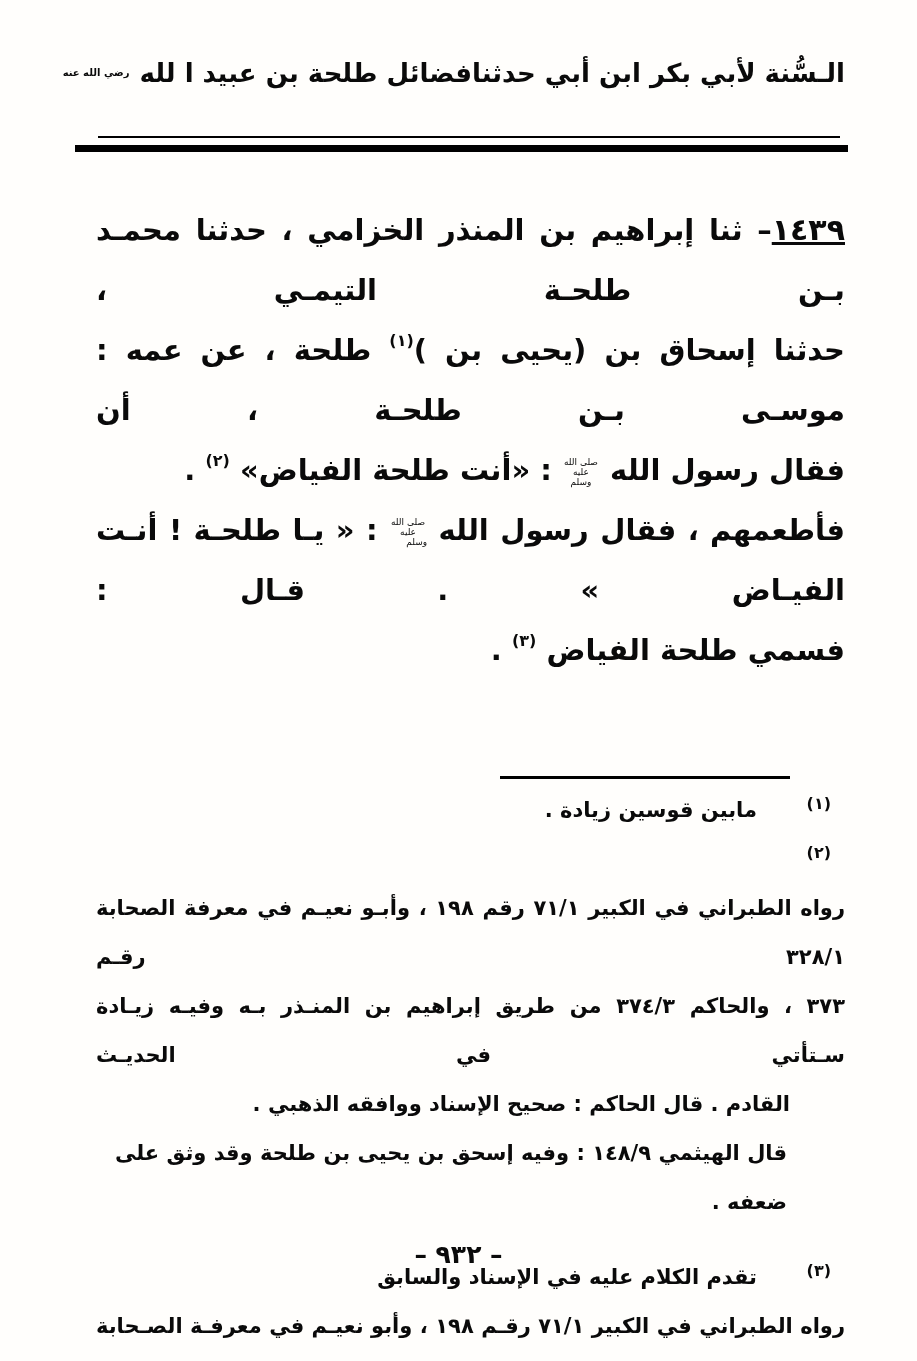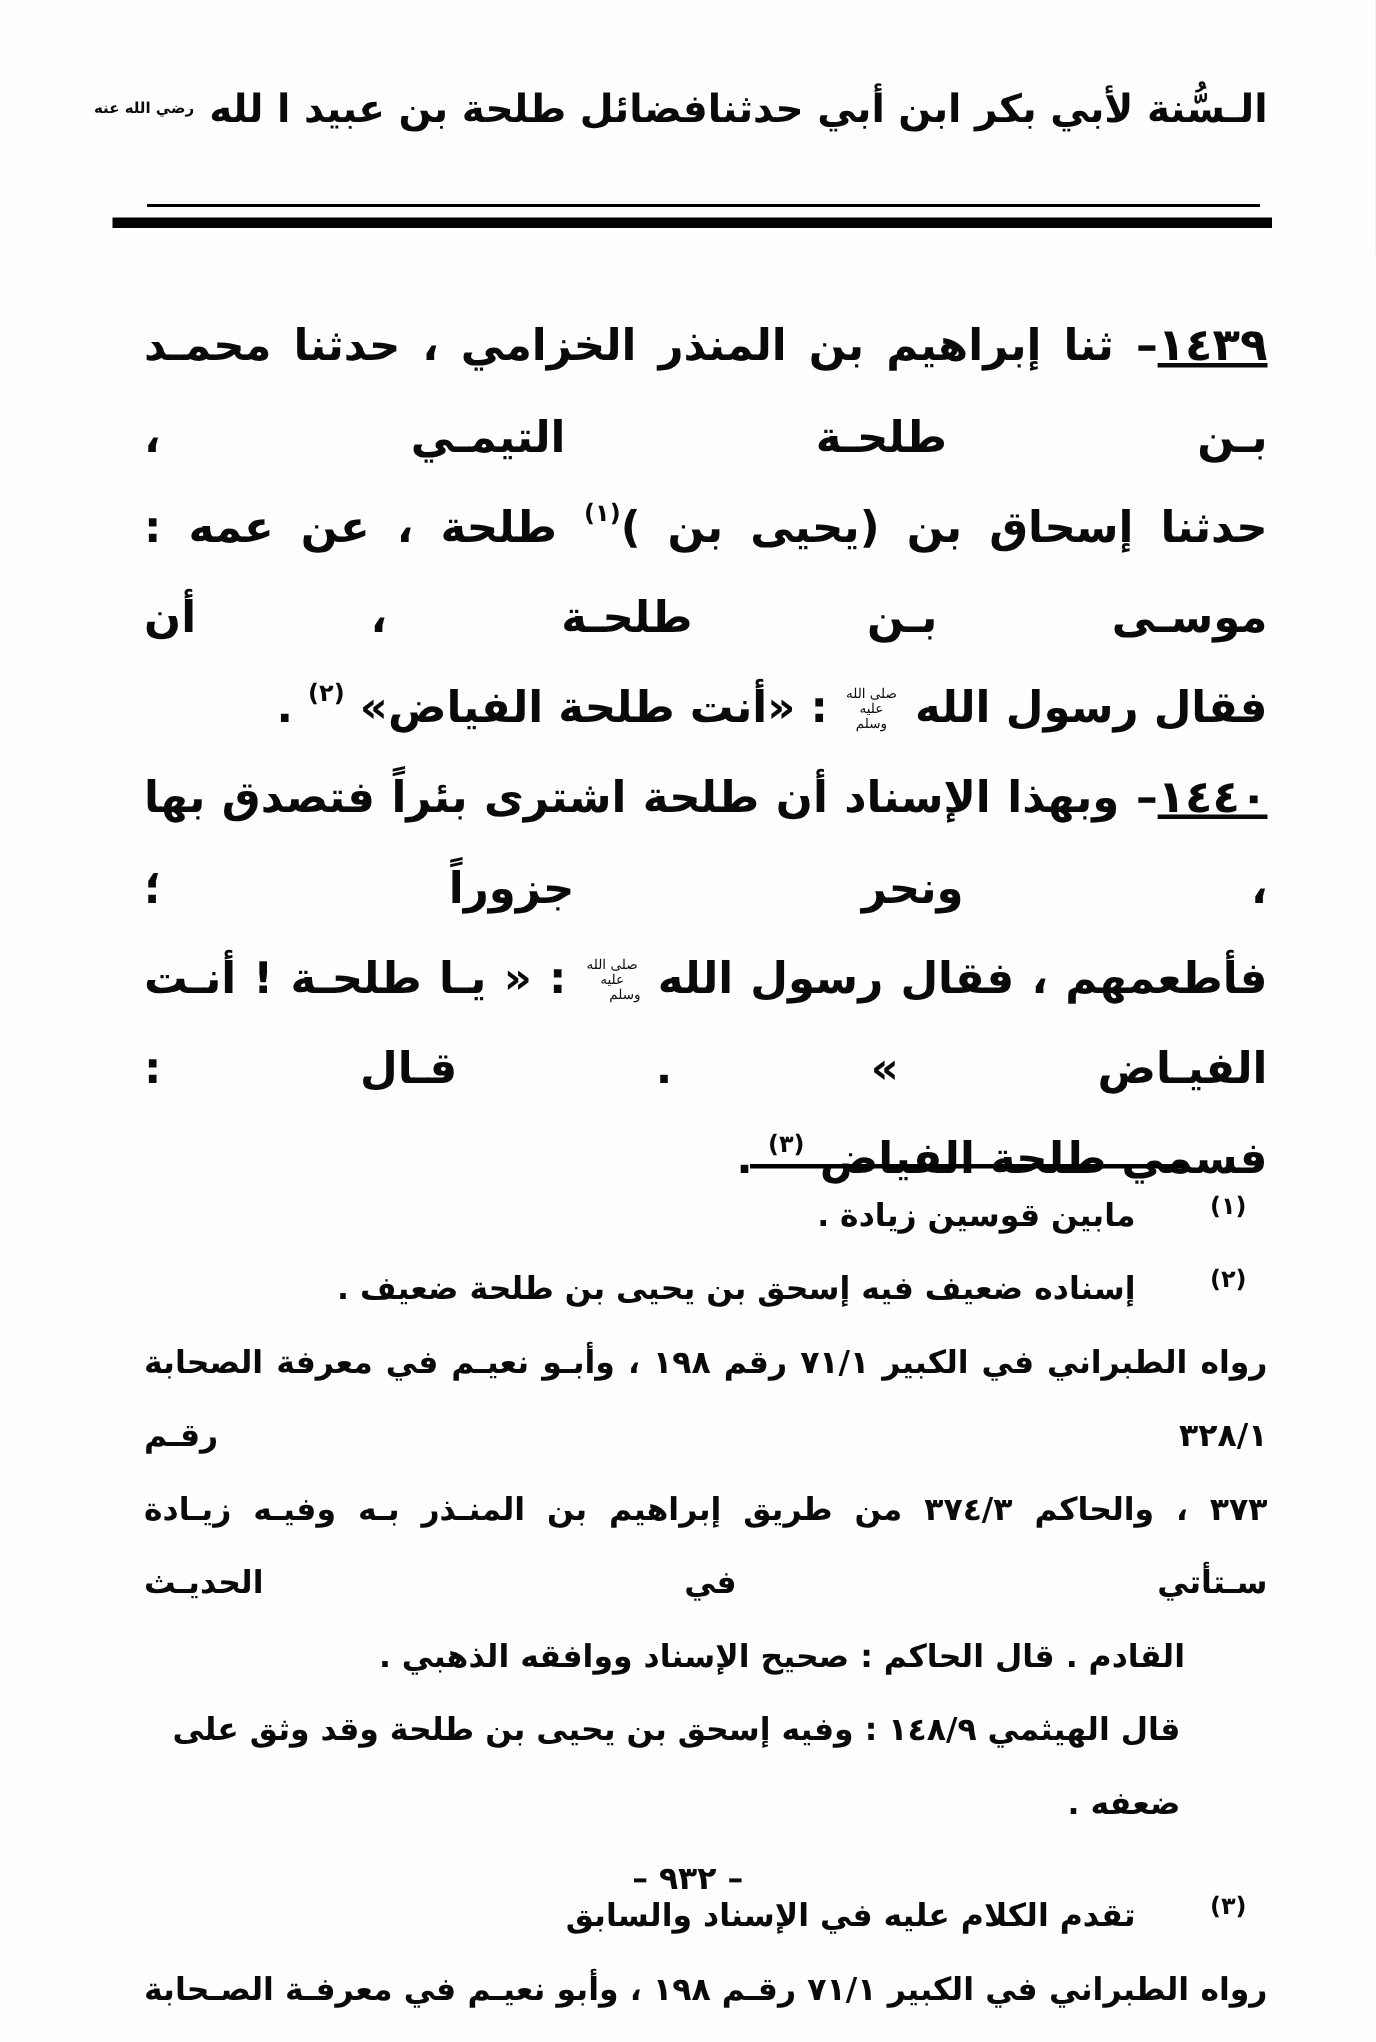--- a/index.html
+++ b/index.html
@@ -57,21 +57,21 @@
   }
   .fn-text{flex:1;text-align:right;}
   .fj{text-align:justify;text-align-last:justify;}
   .fr{text-align:right;}
   .fn3{margin-top:26px;}
   .pad55{padding-right:55px;}
   .pad58{padding-right:58px;}
   
   .pagenum{
     position:absolute;top:1240px;left:0;right:0;
-    text-align:center;font-size:21px;font-weight:bold;letter-spacing:5px;
+    text-align:center;font-size:25px;font-weight:bold;letter-spacing:5px;
   }
 </style>
 </head>
 <body>
 
 <div class="page">
 
   <div class="header">
     <span>الـسُّنة لأبي بكر ابن أبي حدثنا</span>
     <span class="chapter-group">
@@ -92,23 +92,20 @@
       <div class="jline">
         <span>حدثنا إسحاق بن (يحيى بن )</span><span class="sup">(١)</span><span> طلحة ، عن عمه : موسـى بـن طلحـة ، أن</span>
       </div>
       <div class="rline">
         <span>فقال رسول الله </span><span class="saw">صلى الله عليه وسلم</span><span> : «</span><span class="quote">أنت طلحة الفياض</span><span>»</span> <span class="sup">(٢)</span><span> .</span>
       </div>
     </div>
 
     <div>
       <div class="jline">
-        <span class="hadith-num">١٤٤٠</span><span>–</span><span> وبهذا الإسناد أن طلحة اشترى بئراً فتصدق بها ، ونحر جزوراً ؛</span>
-      </div>
-      <div class="jline">
         <span>فأطعمهم ، فقال رسول الله </span><span class="saw">صلى الله عليه وسلم</span><span> : « </span><span class="quote">يـا طلحـة ! أنـت الفيـاض</span><span> » . قـال :</span>
       </div>
       <div class="rline">
         <span>فسمي طلحة الفياض </span><span class="sup">(٣)</span><span> .</span>
       </div>
     </div>
 
   </div>
 
   <div class="fn-sep"></div>
@@ -118,21 +115,20 @@
     <div>
       <div class="fn-row">
         <span class="fn-marker">(١)</span>
         <span class="fn-text">مابين قوسين زيادة .</span>
       </div>
     </div>
 
     <div>
       <div class="fn-row">
         <span class="fn-marker">(٢)</span>
-        <span class="fn-text">إسناده ضعيف فيه إسحق بن يحيى بن طلحة ضعيف .</span>
       </div>
       <div class="fj">رواه الطبراني في الكبير ٧١/١ رقم ١٩٨ ، وأبـو نعيـم في معرفة الصحابة ٣٢٨/١ رقـم</div>
       <div class="fj">٣٧٣ ، والحاكم ٣٧٤/٣ من طريق إبراهيم بن المنـذر بـه وفيـه زيـادة سـتأتي في الحديـث</div>
       <div class="fr pad55">القادم . قال الحاكم : صحيح الإسناد ووافقه الذهبي .</div>
       <div class="fr pad58">قال الهيثمي ١٤٨/٩ : وفيه إسحق بن يحيى بن طلحة وقد وثق على ضعفه .</div>
     </div>
 
     <div class="fn3">
       <div class="fn-row">
         <span class="fn-marker">(٣)</span>

